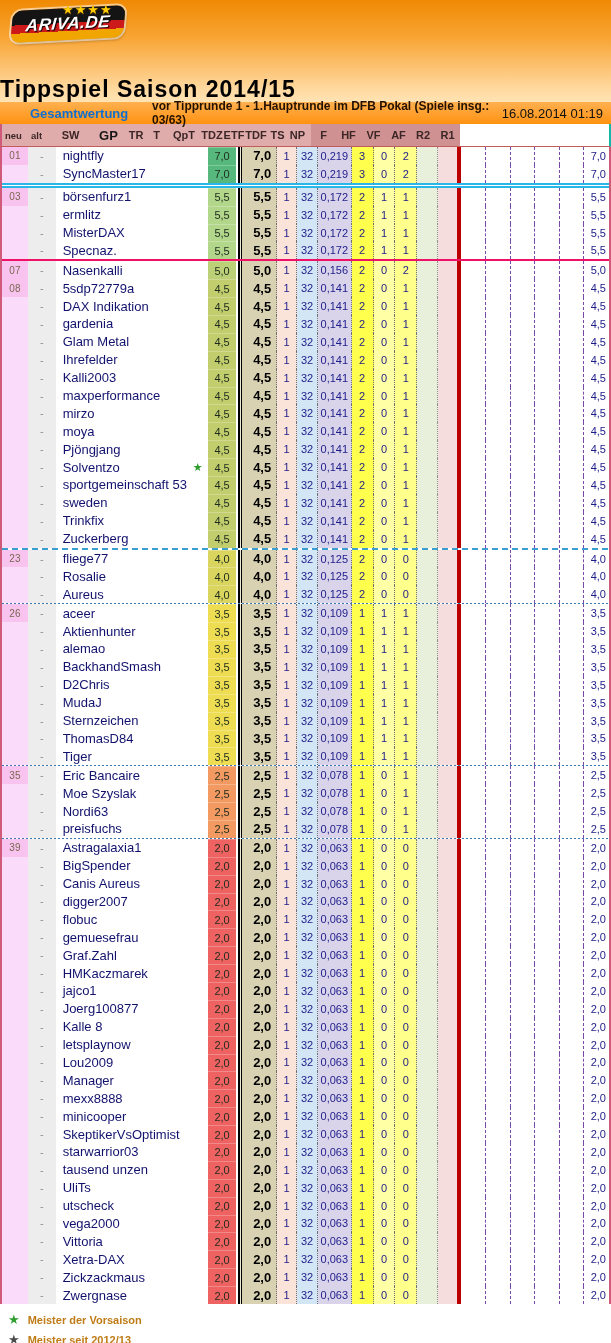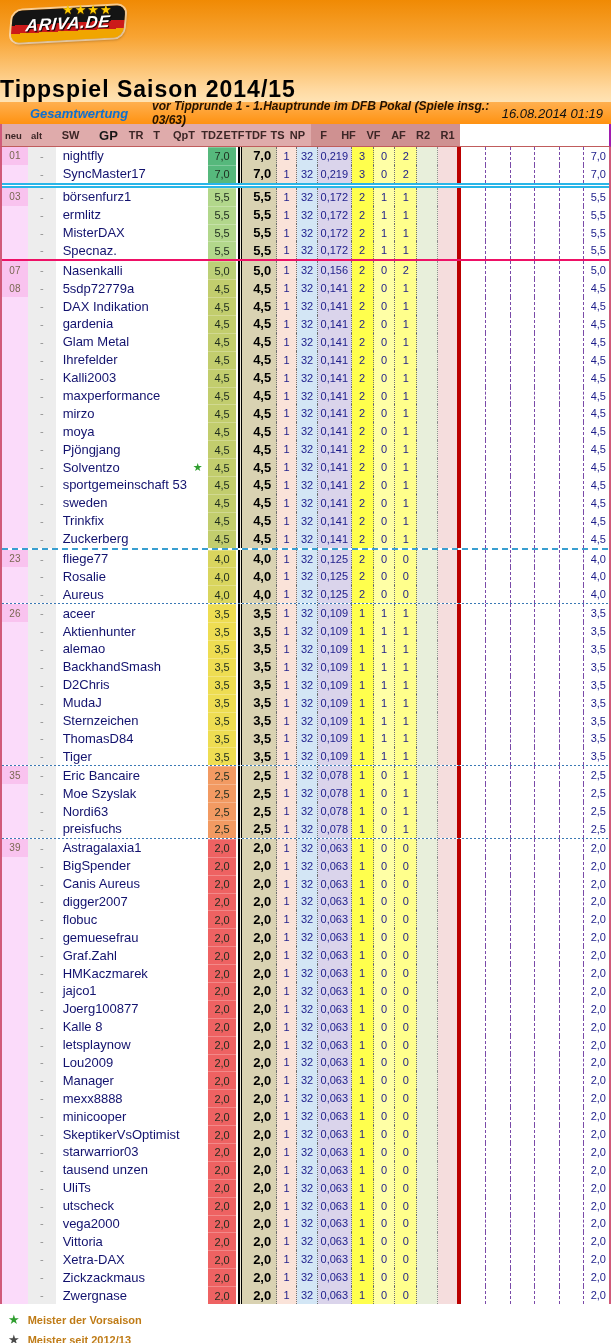--- a/index.html
+++ b/index.html
@@ -4,21 +4,21 @@
 <style>
   * { margin:0; padding:0; box-sizing:border-box; }
   body { font-family:"Liberation Sans", sans-serif; background:#fff; }
   .page { width:611px; height:1343px; background:#fff; position:relative; overflow:hidden; }
 
   
   .top-header { height:124px; position:relative;
     background:linear-gradient(180deg,#f08a04 0%,#f8a433 30%,#ffd9a0 72%,#ffe3b4 82%,#ffc673 84%); }
   .infobar { position:absolute; bottom:0; left:0; right:0; height:22px;
     background:linear-gradient(180deg,#ffb050 0%,#ff9211 100%);
-    display:flex; align-items:center; padding:0 6px;font-style:italic; }
+    display:flex; align-items:center; padding:0 6px; }
   .nav-link { color:#0f6fd0; font-weight:bold; font-size:13px; margin-left:24px; width:122px; cursor:pointer; }
   .round-info { flex:1; font-weight:bold; font-size:12px; color:#241200; }
   .timestamp { font-size:13px; color:#111; padding-right:2px; }
 
   .main-title { position:absolute; top:16px; left:0; width:100%; text-align:center;
     font-size:50px; line-height:1.05; font-weight:900; letter-spacing:3px; color:#000; }
   .sub-title { position:absolute; top:76px; left:0; width:100%; text-align:left;
     font-size:23px; font-weight:900; letter-spacing:1px; color:#000; }
 
   
@@ -26,21 +26,21 @@
     transform:skewX(-8deg) rotate(-3deg); border-radius:9px; overflow:hidden;
     background:linear-gradient(180deg,#141414 0 46%,#cc1a1a 46% 72%,#f0a500 72% 100%);
     box-shadow:0 0 0 2px rgba(255,255,255,.55), 1px 2px 3px rgba(60,30,0,.45); }
   .logo-label { position:absolute; inset:0; display:flex; align-items:center; justify-content:center;
     color:#fff; font-style:italic; font-weight:bold; font-size:17px; letter-spacing:.5px;
     text-shadow:1px 1px 1px #000; }
   .logo-stars { position:absolute; left:62px; top:2px; color:#ffcc00; font-size:13px;
     letter-spacing:1px; text-shadow:0 1px 1px #5a3a00; }
 
   
-  .thead { display:flex; height:23px; border-left:2px solid #d05a7a; border-right:2px solid #a21caf;
+  .thead { display:flex; height:23px; border-left:2px solid #d05a7a; border-right:2px solid #14b8a6;
     border-bottom:1px solid #c05c5c;align-items:flex-end; }
   .thead .cell { background:#dfabab; color:#3c2626; font-weight:bold; font-size:11px; }
   .thead .cell.right-zone { background:#cf9191; }
   .thead .c-gp { font-size:13px; color:#171717; }
   .thead .c-neu, .thead .c-alt { font-size:9.5px; justify-content:flex-start; padding-left:3px; }
   .thead .c-div, .thead .c-redline { background:#dfabab; }
 
   .tbody { border-left:2px solid #d05a7a; border-right:2px solid #d05a7a;text-align:right; }
   .row { display:flex; height:17.9px; }
   .cell { height:100%; display:flex; align-items:center; justify-content:center;

